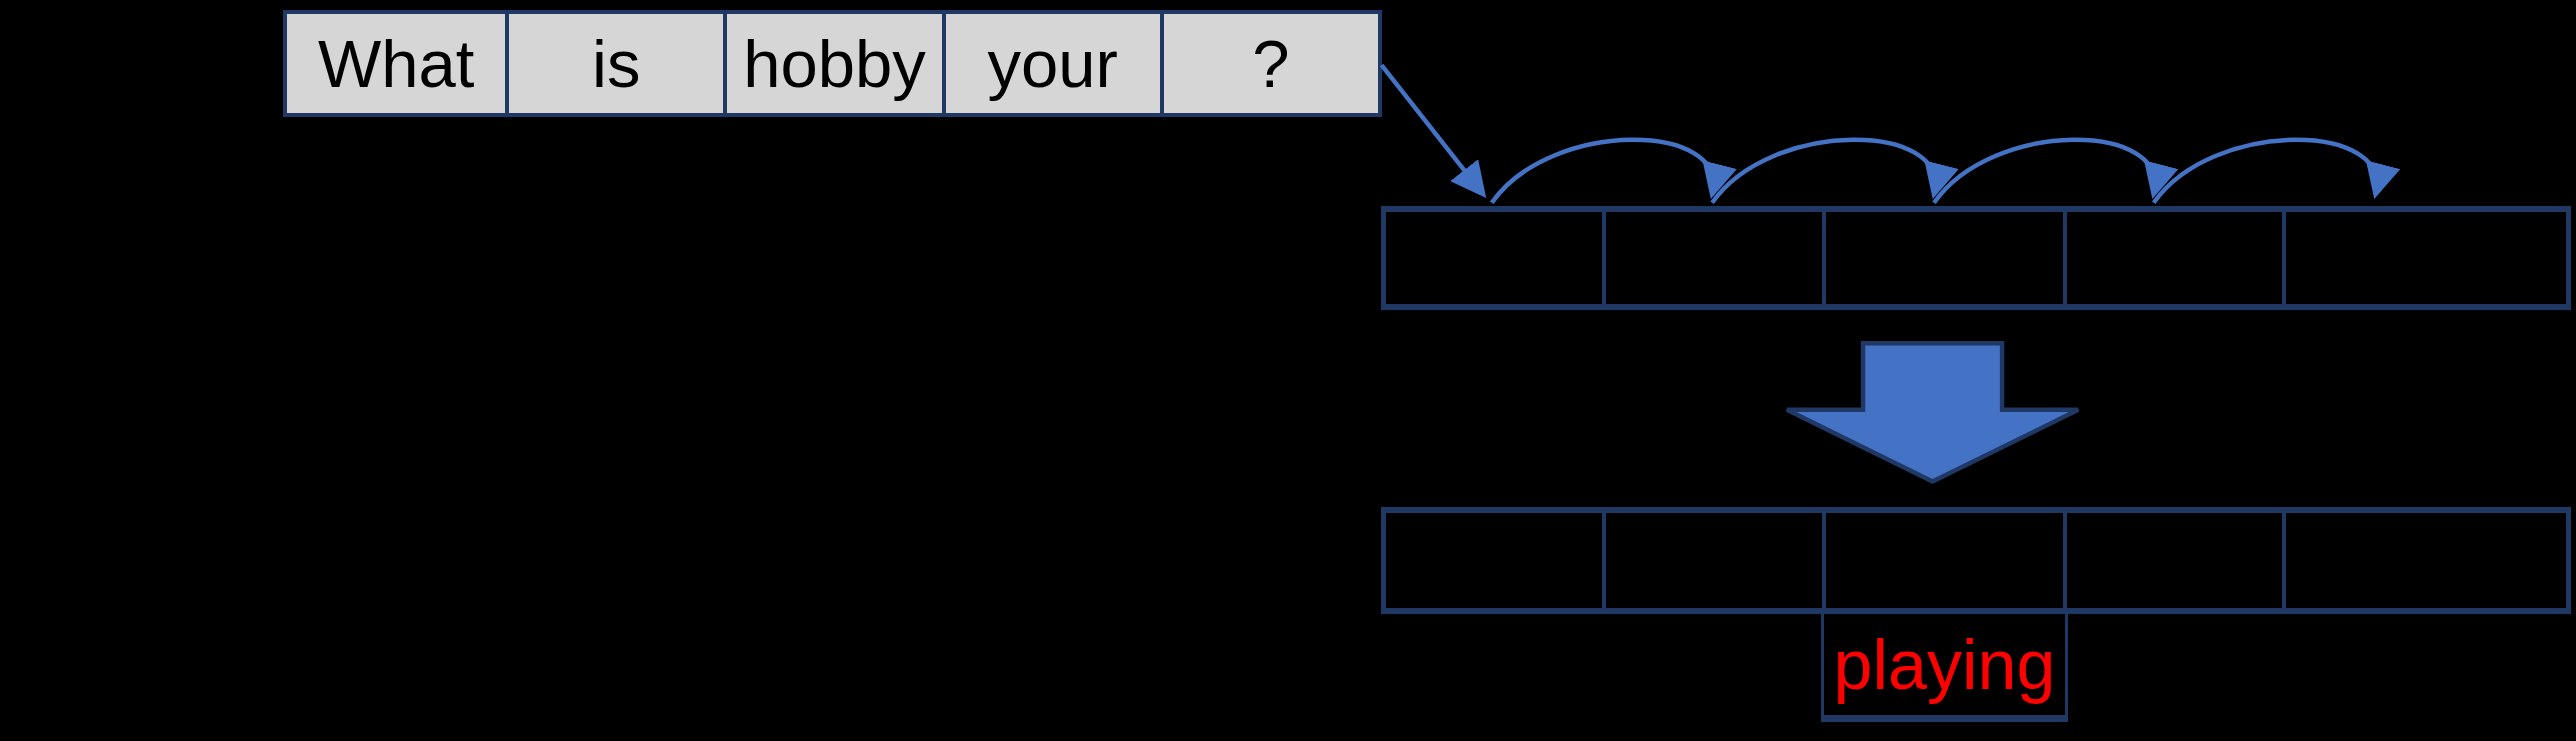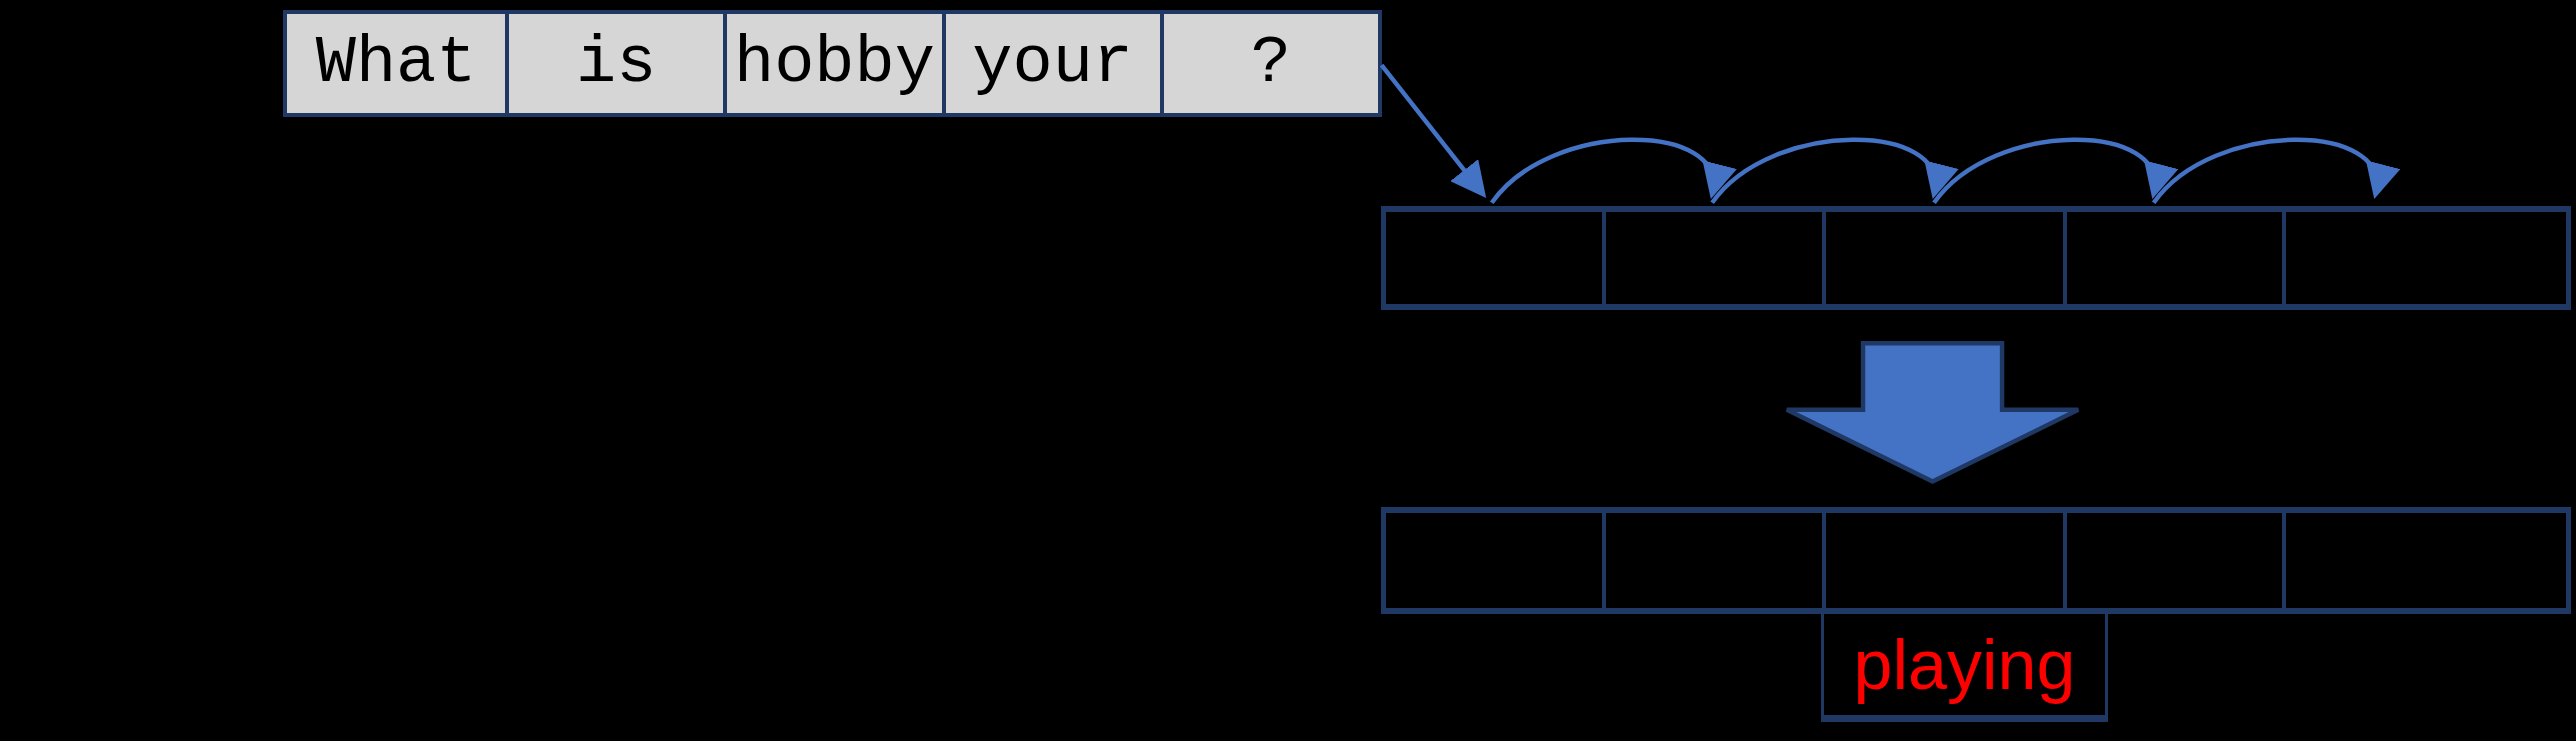--- a/index.html
+++ b/index.html
@@ -27,21 +27,20 @@
     border:4.4px solid var(--border-navy);
     background:var(--cell-gray);
     display:flex;
   }
   .sentence-cell{
     flex:0 0 20%;
     box-sizing:border-box;
     display:flex;align-items:center;justify-content:center;
     font-size:67px;
     color:var(--text-black);
-    font-family:Liberation Mono, monospace;
   }
   .sentence-cell + .sentence-cell{border-left:4.4px solid var(--border-navy);}
 
   
   .empty-row{
     position:absolute;left:1381px;width:1190px;
     box-sizing:border-box;
     border:5.2px solid var(--border-navy);
     border-top-width:6.7px;border-bottom-width:6.7px;
     background:transparent;
@@ -53,21 +52,21 @@
   .empty-cell + .empty-cell{border-left:4.4px solid var(--border-navy);}
   .empty-cell:nth-child(1){flex:0 0 18.30%;}
   .empty-cell:nth-child(2){flex:0 0 18.65%;}
   .empty-cell:nth-child(3){flex:0 0 20.40%;}
   .empty-cell:nth-child(4){flex:0 0 18.60%;}
   .empty-cell:nth-child(5){flex:0 0 24.05%;}
 
   
   .predicted-word-cell{
     position:absolute;left:1821px;top:614px;
-    width:287px;height:108px;
+    width:247px;height:108px;
     box-sizing:border-box;
     border:3.7px solid var(--border-navy);
     border-top:none;
     border-bottom-width:7.4px;
     display:flex;align-items:center;justify-content:center;
     font-size:70px;
     color:var(--answer-red);
     background:transparent;
   }
 

